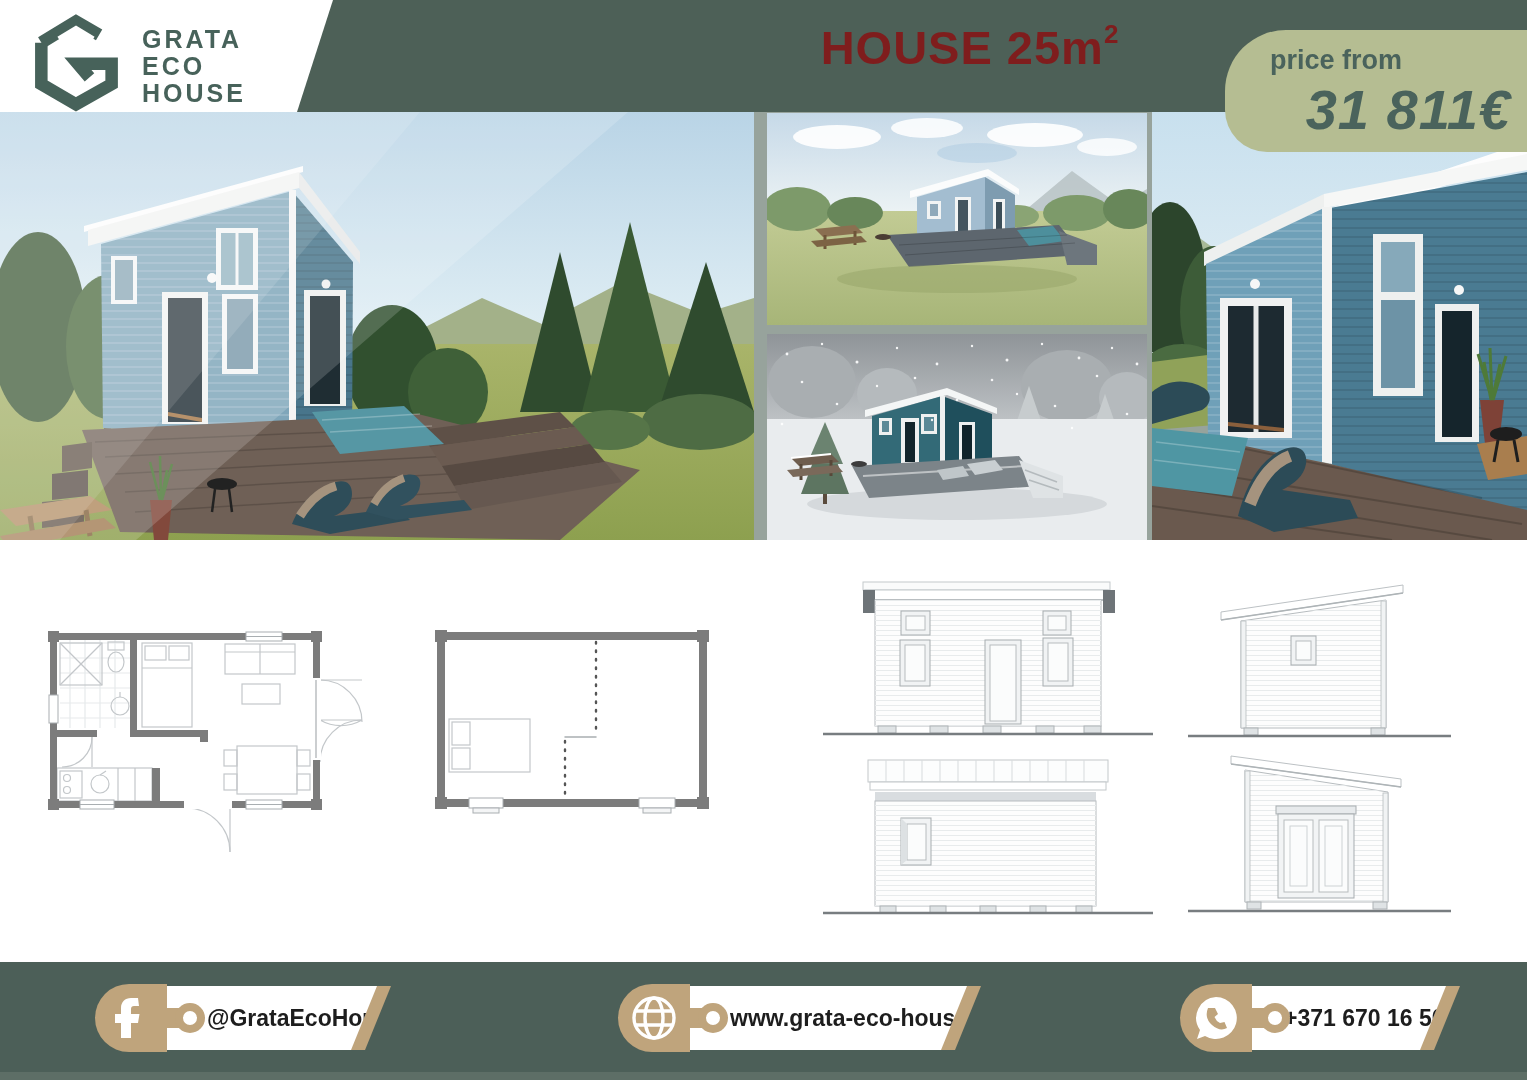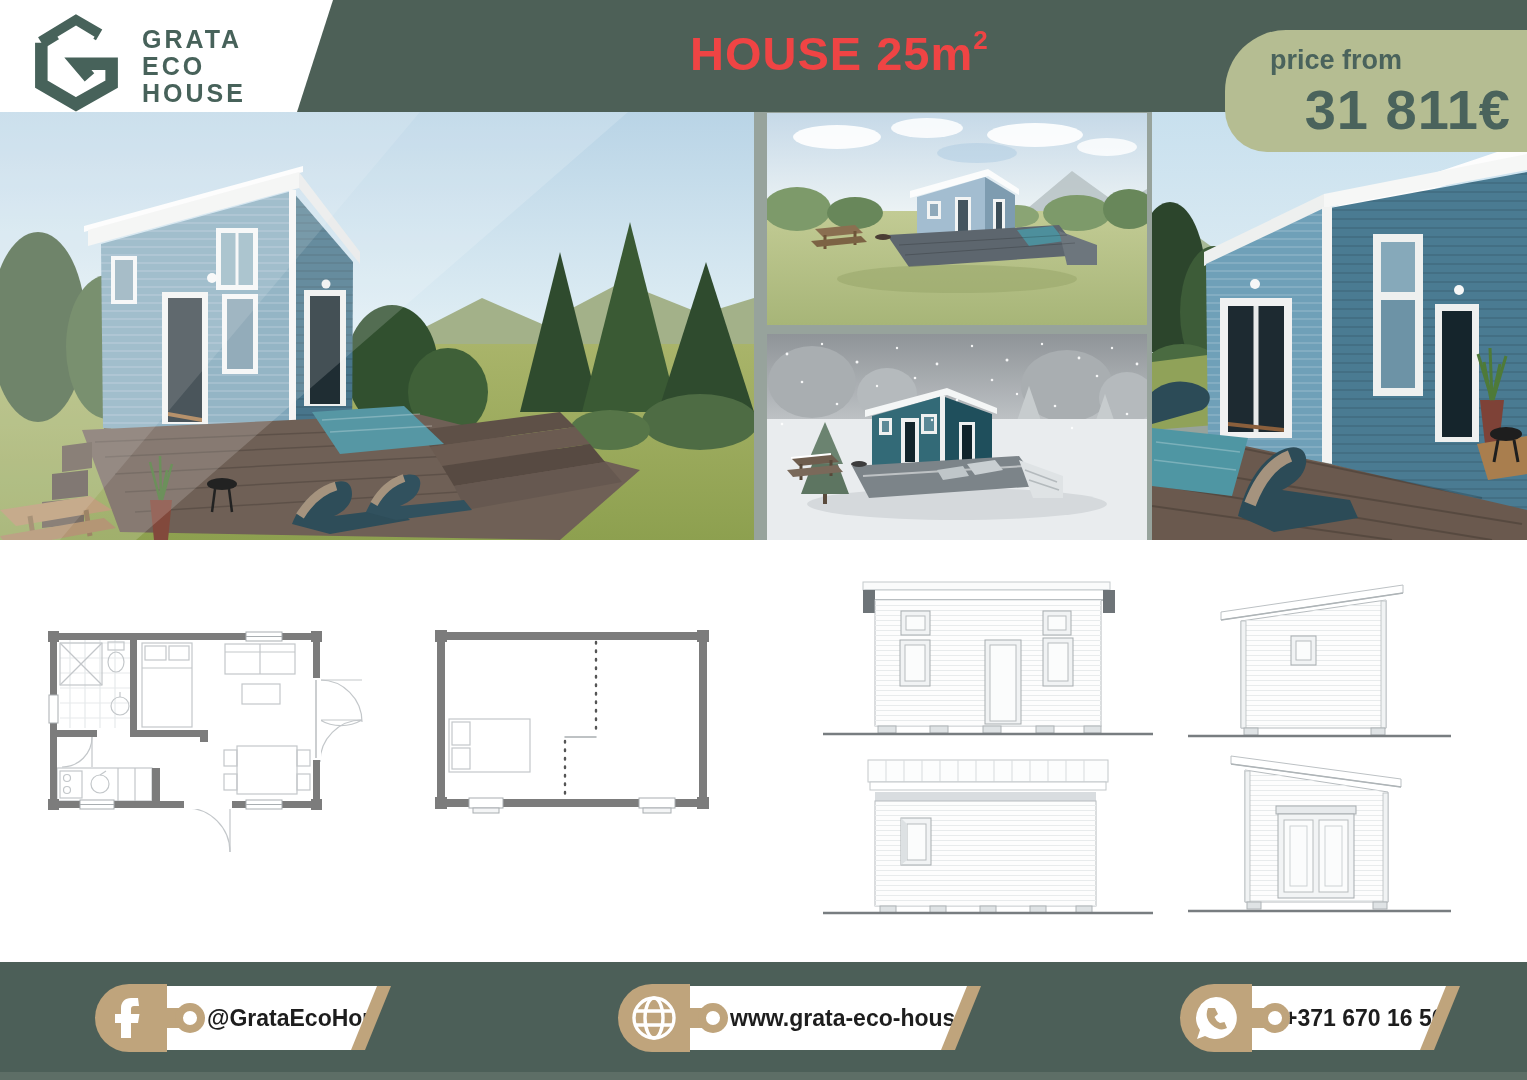--- a/index.html
+++ b/index.html
@@ -5,28 +5,28 @@
   html,body{margin:0;padding:0;background:#e8e8e8;}
   #page{position:relative;width:1527px;height:1080px;background:#ffffff;overflow:hidden;
         font-family:"Liberation Sans",sans-serif;}
   
   .header-band{position:absolute;left:0;top:0;width:1527px;height:112px;background:#4d6057;
                clip-path:polygon(333px 0,1527px 0,1527px 112px,297px 112px);}
   .logo{position:absolute;left:26px;top:6px;width:300px;height:104px;}
   .logo-mark{position:absolute;left:0;top:2px;}
   .logo-text{position:absolute;left:116px;top:20px;color:#47625a;font-weight:800;
              font-size:25px;line-height:27px;letter-spacing:3px;}
-  .page-title{position:absolute;left:690px;top:26px;width:560px;text-align:left;color:#ef4444;
+  .page-title{position:absolute;left:690px;top:20px;width:560px;text-align:center;color:#7f1d1d;
               font-size:47px;font-weight:700;letter-spacing:1px;}
   .page-title sup{font-size:26px;position:relative;top:-4px;font-weight:700;}
   .price-badge{position:absolute;right:0;top:30px;width:302px;height:122px;background:#b5bd92;
                border-radius:61px 0 0 42px;z-index:30;}
   .price-label{position:absolute;left:45px;top:15px;font-size:27px;font-weight:700;color:#4a635c;text-align:center;}
   .price-value{position:absolute;right:16px;top:47px;font-size:56px;font-weight:700;color:#4a635c;
-               letter-spacing:1px;}
+               letter-spacing:1px;font-style:italic;}
   
   .gallery{position:absolute;left:0;top:112px;width:1527px;height:428px;background:#97a39c;}
   .photo{position:absolute;overflow:hidden;}
   .photo svg{display:block;}
   #photo-main{left:0;top:0;width:754px;height:428px;}
   #photo-top{left:767px;top:1px;width:380px;height:212px;}
   #photo-bottom{left:767px;top:222px;width:380px;height:206px;}
   #photo-right{left:1152px;top:0;width:375px;height:428px;}
   
   .drawing{position:absolute;}

